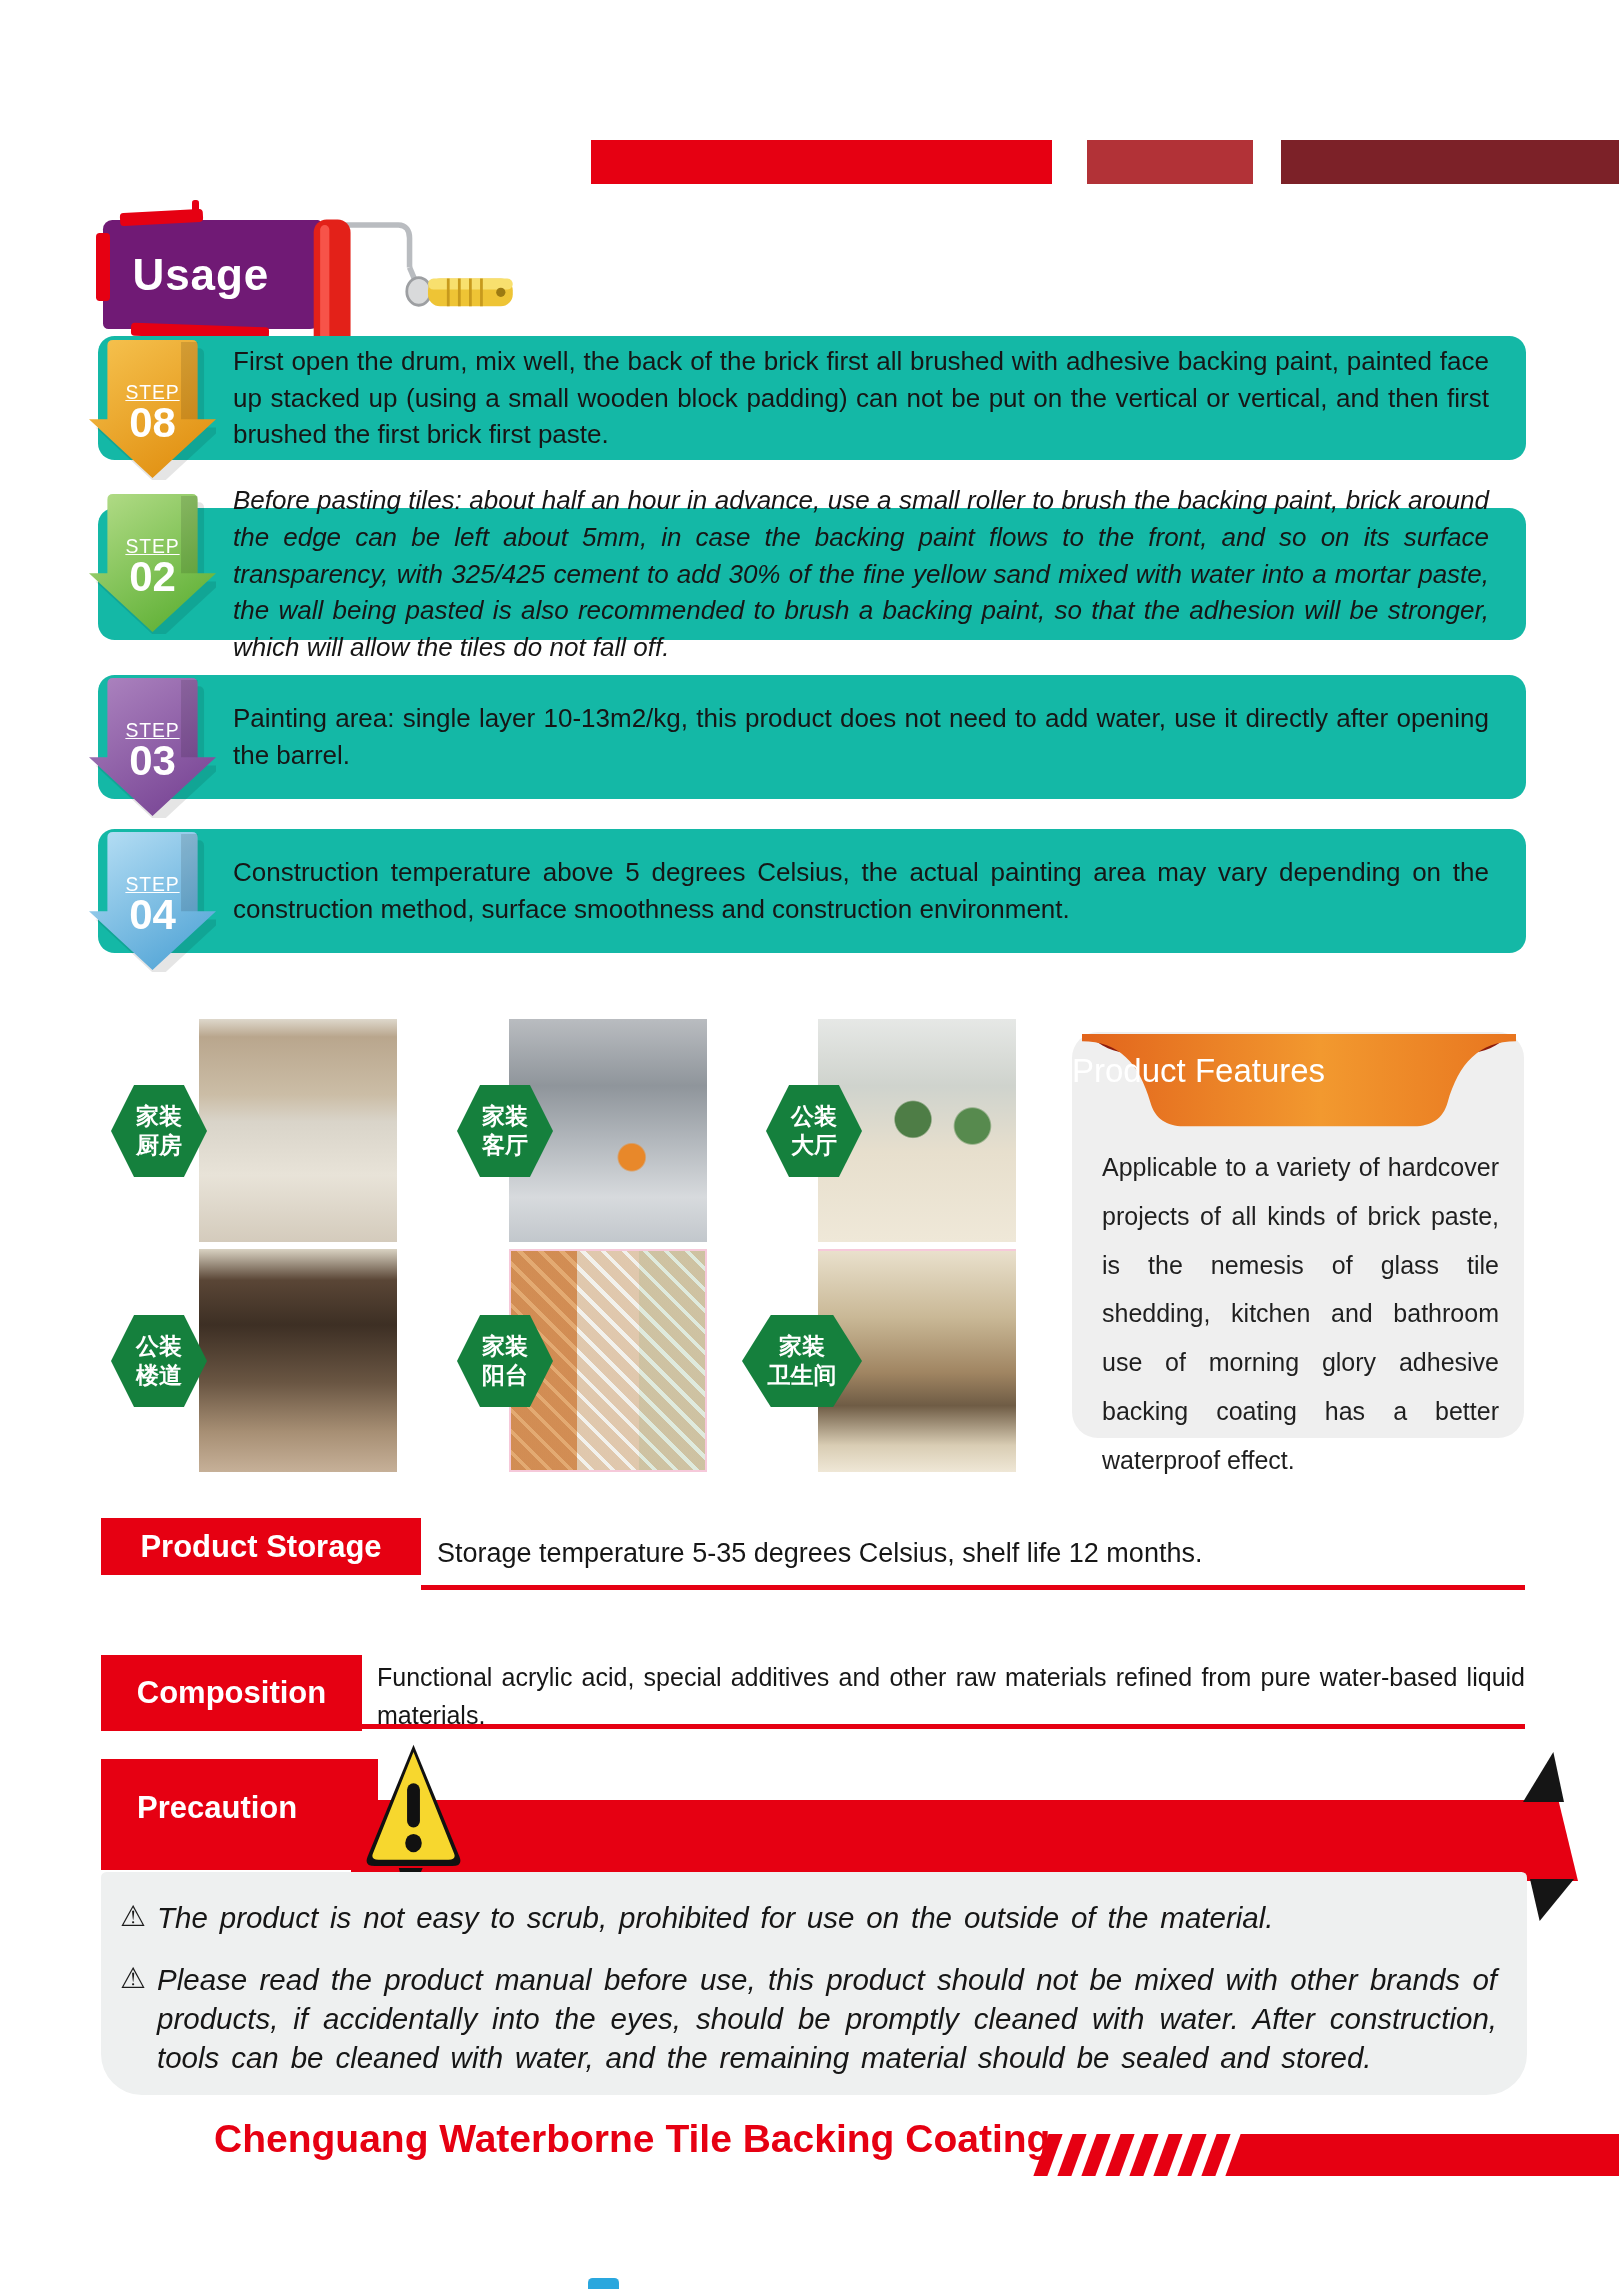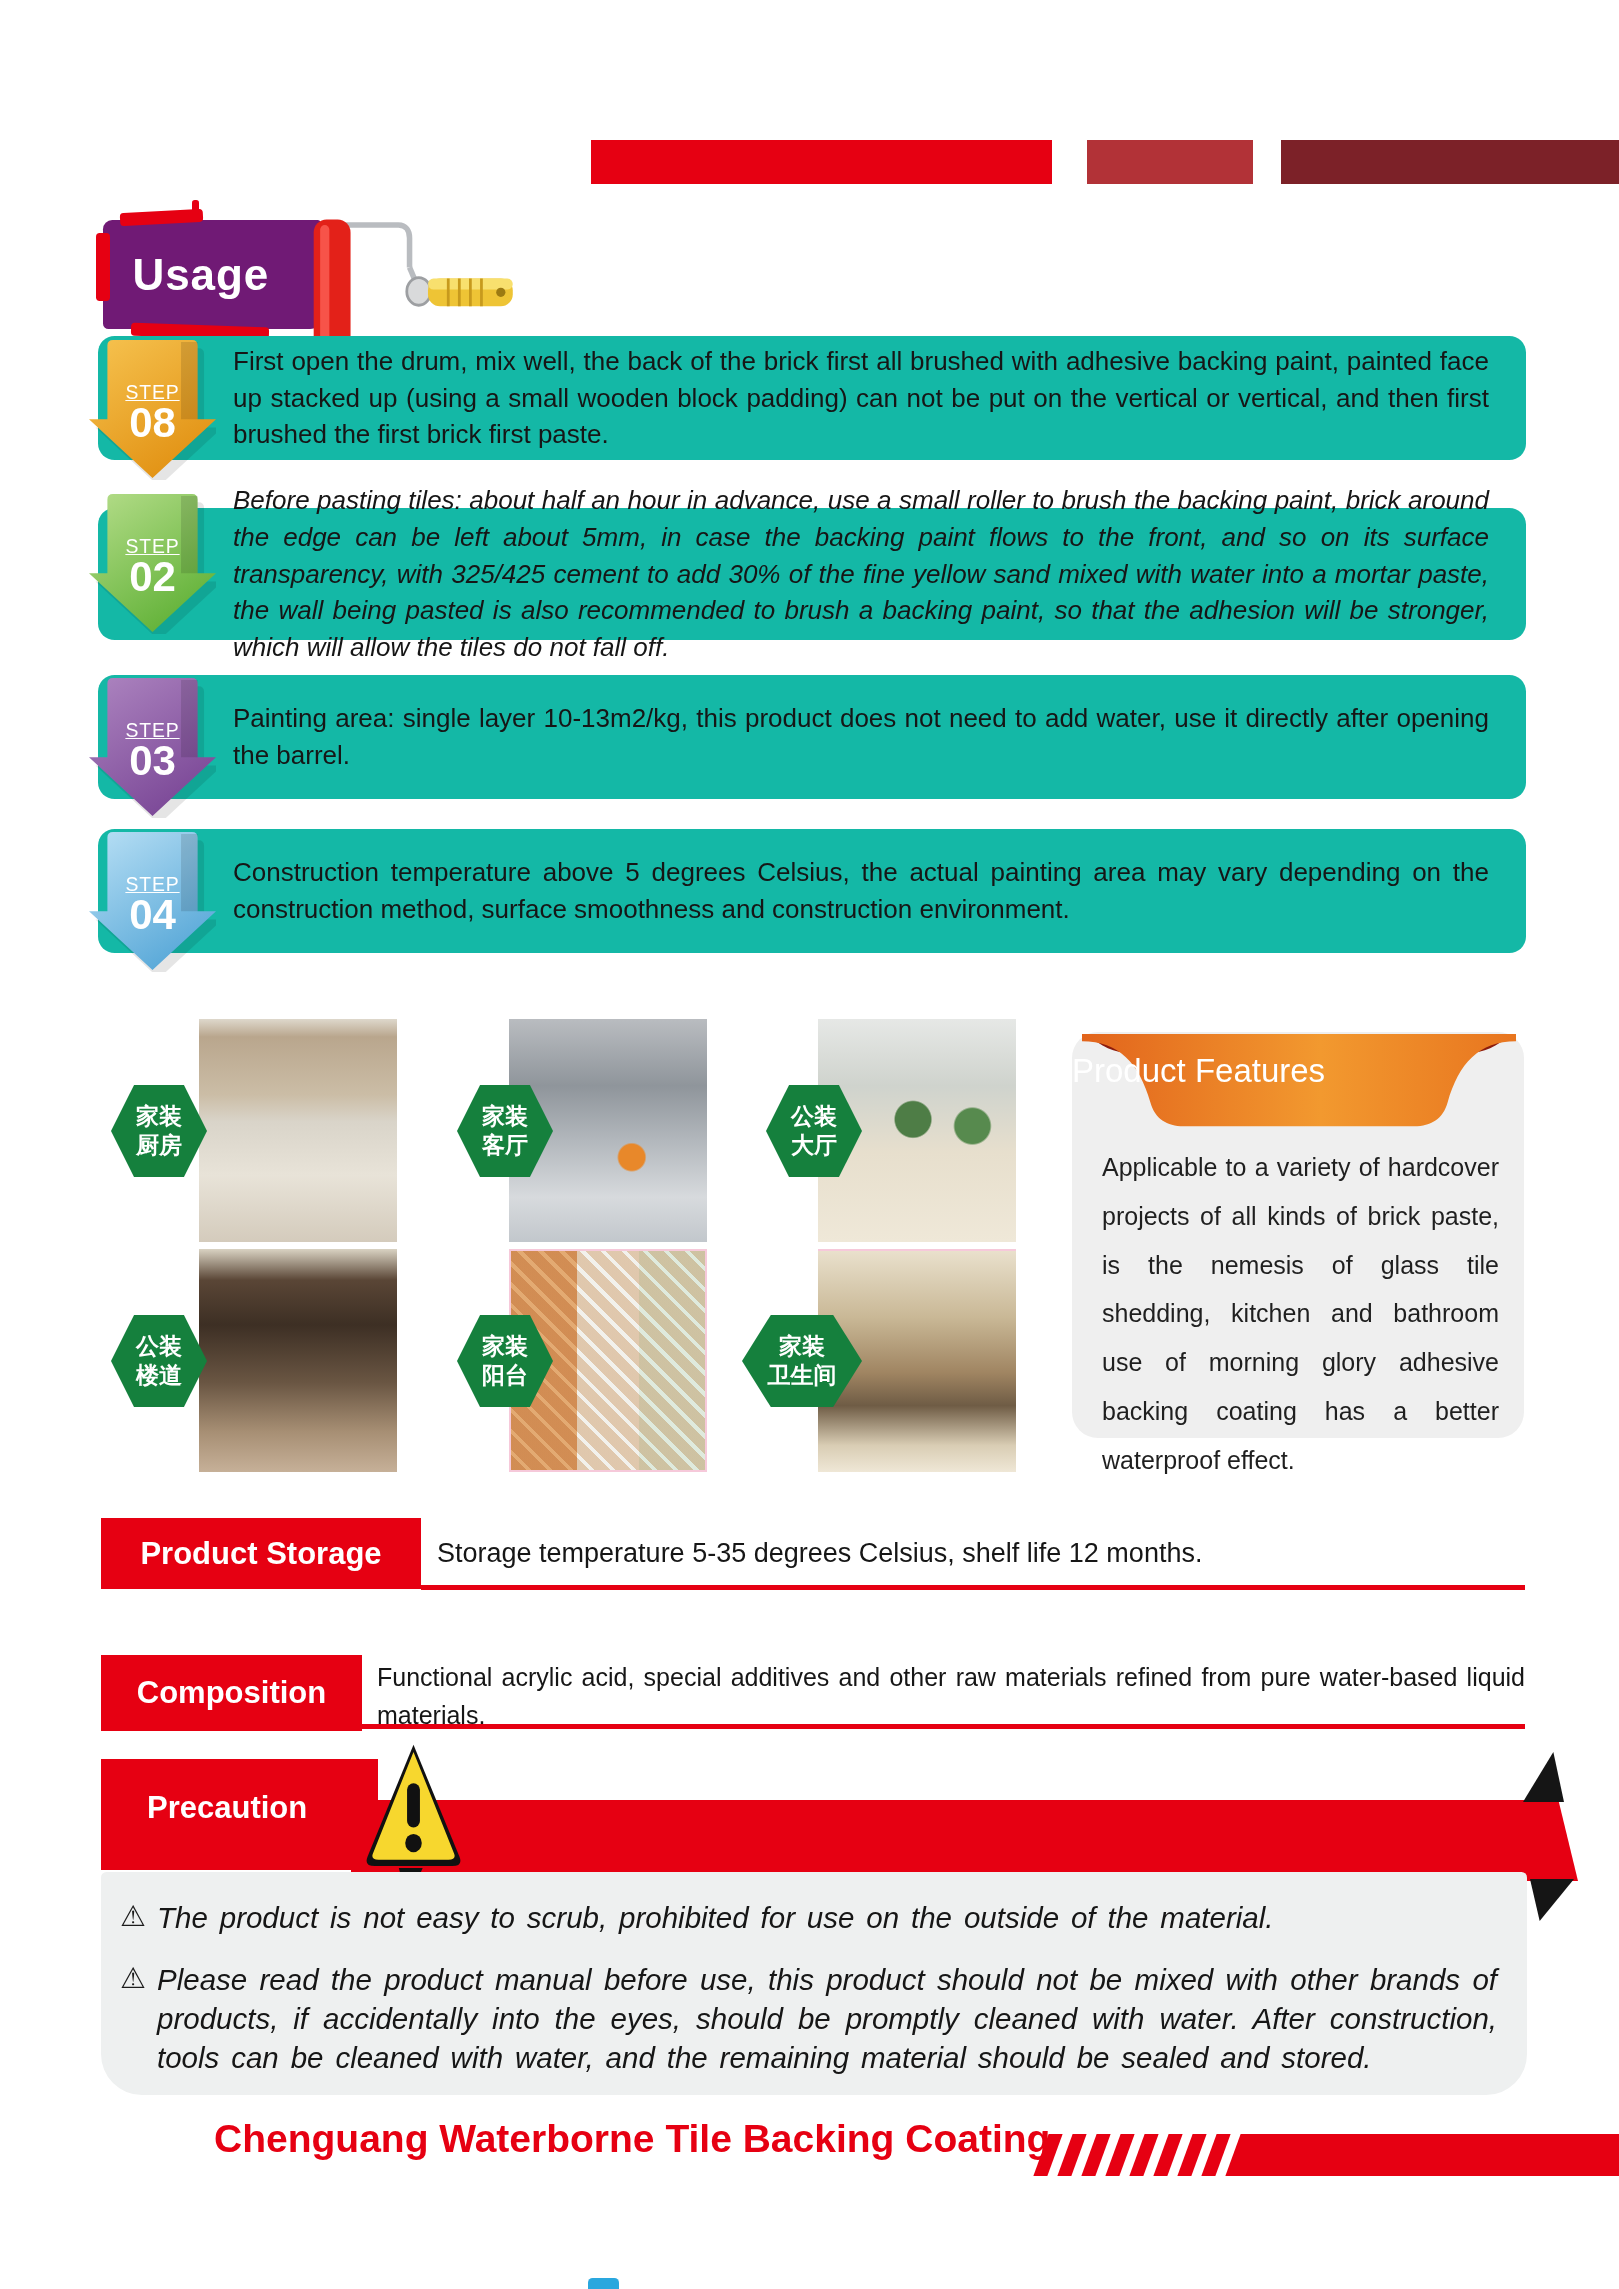--- a/index.html
+++ b/index.html
@@ -69,31 +69,31 @@
                   background:#efefef;border-radius:26px;}
   .features-ribbon{position:absolute;left:1082px;top:1032px;width:434px;height:98px;}
   .features-title{position:absolute;left:1072px;top:1052px;width:452px;text-align:left;
                   font-size:33px;font-weight:normal;color:#ffffff;}
   .features-text{position:absolute;left:1102px;top:1143px;width:397px;
                  font-size:25px;line-height:1.95;text-align:justify;color:#1f1f1f;}
 
   
   .red-tab{position:absolute;background:#e60012;display:flex;align-items:center;justify-content:center;
            color:#ffffff;font-weight:bold;font-size:31px;}
-  .storage-tab{left:101px;top:1518px;width:320px;height:71px;}
+  .storage-tab{left:101px;top:1518px;width:320px;height:57px;}
   .storage-text{position:absolute;left:437px;top:1518px;height:71px;display:flex;align-items:center;
                 font-size:27px;color:#161616;}
   .storage-line{position:absolute;left:421px;top:1585px;width:1104px;height:4.6px;background:#e60012;}
   .composition-tab{left:101px;top:1655px;width:261px;height:76px;}
   .composition-text{position:absolute;left:377px;top:1659px;width:1148px;
                     font-size:25px;line-height:1.5;text-align:justify;color:#161616;}
   .composition-line{position:absolute;left:362px;top:1724px;width:1163px;height:4.6px;background:#e60012;}
 
   
-  .precaution-tab{left:101px;top:1759px;width:277px;height:111px;justify-content:flex-start;padding-left:46px;box-sizing:border-box;align-items:flex-start;padding-top:31px;}
+  .precaution-tab{left:101px;top:1759px;width:277px;height:111px;justify-content:flex-start;padding-left:36px;box-sizing:border-box;align-items:flex-start;padding-top:31px;}
   .precaution-band{position:absolute;left:351px;top:1800px;width:1227px;height:81px;background:#e60012;
                    clip-path:polygon(0 0,98.4% 0,100% 100%,0 100%);}
   .fold-top{position:absolute;left:1523px;top:1752px;width:41px;height:50px;background:#151515;
             clip-path:polygon(0 100%,100% 100%,74% 0);}
   .fold-bottom{position:absolute;left:1530px;top:1879px;width:44px;height:42px;background:#151515;
                clip-path:polygon(0 0,100% 0,22% 100%);}
   .warning-triangle{position:absolute;left:362px;top:1739px;width:103px;height:164px;}
   .precaution-panel{position:absolute;left:101px;top:1872px;width:1426px;height:223px;
                     background:#eef0f0;border-radius:5.5px 5.5px 41px 41px;}
   .warning-item{position:absolute;display:flex;align-items:flex-start;}

